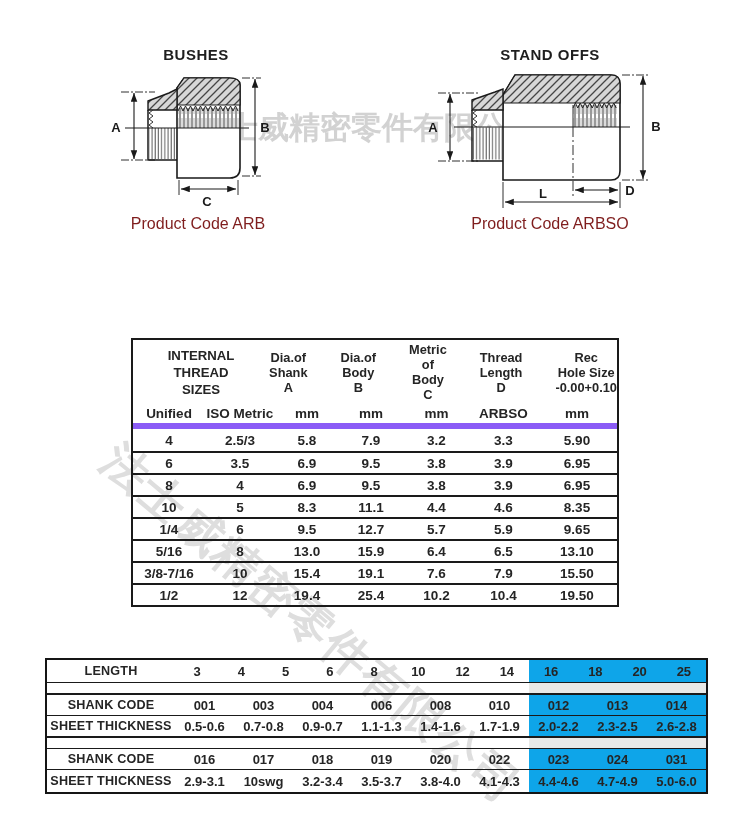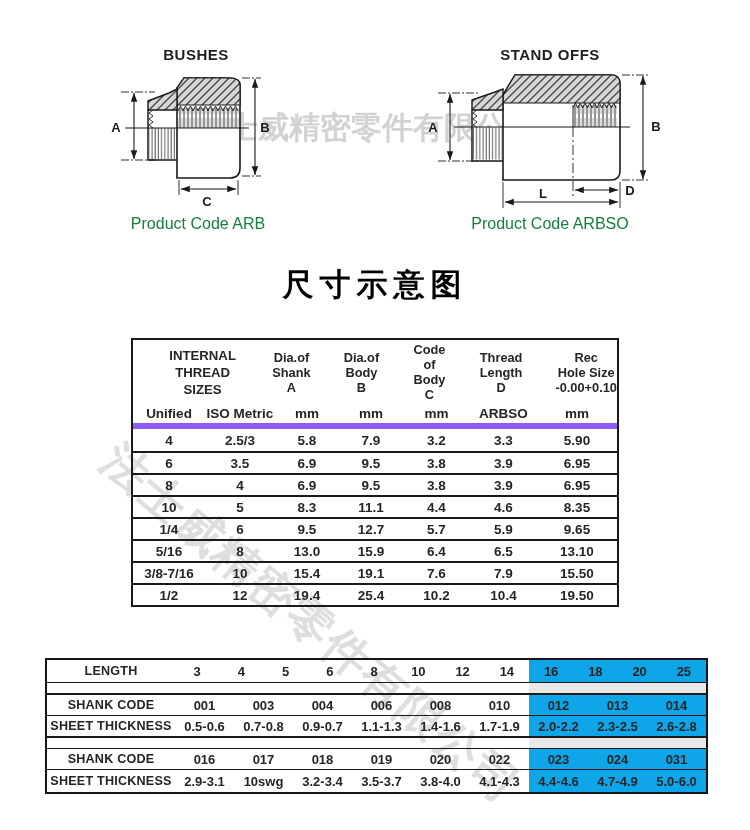--- a/index.html
+++ b/index.html
@@ -12,21 +12,21 @@
             letter-spacing:0px; white-space:nowrap; z-index:0; font-weight:bold; }
   .wm-diag { position:absolute; left:128px; top:430px; font-size:46px; color:#dedede;
              letter-spacing:2px; white-space:nowrap; z-index:0; font-weight:bold;
              transform:rotate(40deg); transform-origin:0 0; }
 
   
   .fig-title { position:absolute; font-weight:bold; font-size:15px; color:#1e1e1e;
                text-align:center; letter-spacing:0.5px; z-index:2; }
   #bushes-title { left:101px; top:46px; width:190px; }
   #standoffs-title { left:440px; top:46px; width:220px; }
-  .fig-code { position:absolute; font-size:16px; color:#15803d; text-align:center; z-index:2; }
+  .fig-code { position:absolute; font-size:16px; color:#7f1d1d; text-align:center; z-index:2; }
   #bushes-code { left:103px; top:215px; width:190px; }
   #standoffs-code { left:440px; top:215px; width:220px; }
   .fig-svg { position:absolute; z-index:1; }
   #bushes-svg { left:103px; top:68px; }
   #standoffs-svg { left:418px; top:68px; }
   .dim-label { font-size:13px; font-weight:bold; fill:#1a1a1a; text-anchor:middle; }
 
   
   #section-title { position:absolute; left:0; top:264px; width:100%; text-align:center;
                    font-size:31px; font-weight:bold; color:#000; letter-spacing:6px; z-index:2; }
@@ -176,33 +176,32 @@
     <text class="dim-label" x="212" y="127">D</text>
 
     <line x1="85" y1="114" x2="85" y2="140" stroke="#1a1a1a" stroke-width="0.9"></line>
     <line x1="87" y1="134" x2="200" y2="134" stroke="#1a1a1a" stroke-width="1.1" marker-start="url(#s-ar)" marker-end="url(#s-ar)"></line>
     <text class="dim-label" x="125" y="130">L</text>
   </svg>
 
   <div class="fig-code" id="bushes-code">Product Code ARB</div>
   <div class="fig-code" id="standoffs-code">Product Code ARBSO</div>
 
-  <div id="section-title">尺寸示意图</div>
 
   <div class="tt">
     <div class="tt-row tt-head">
       <div class="tt-cell gw pre">INTERNAL
 THREAD SIZES</div>
       <div class="tt-cell w3 pre">Dia.of
 Shank
 A</div>
       <div class="tt-cell w4 pre">Dia.of
 Body
 B</div>
-      <div class="tt-cell w5 pre">Code of
+      <div class="tt-cell w5 pre">Metric of
 Body
 C</div>
       <div class="tt-cell w6 pre">Thread
 Length
 D</div>
       <div class="tt-cell w7 pre">Rec
 Hole Size
 -0.00+0.10</div>
     </div>
     <div class="tt-row tt-units">

